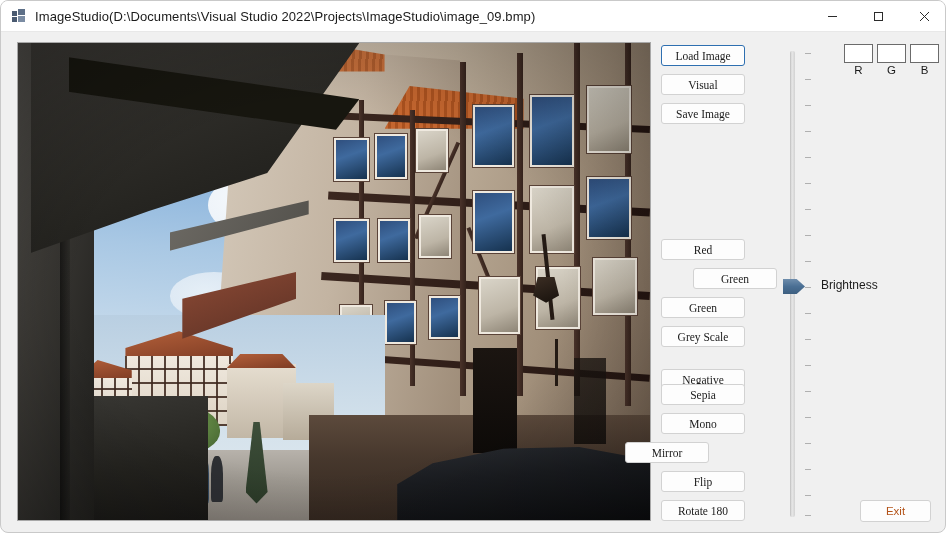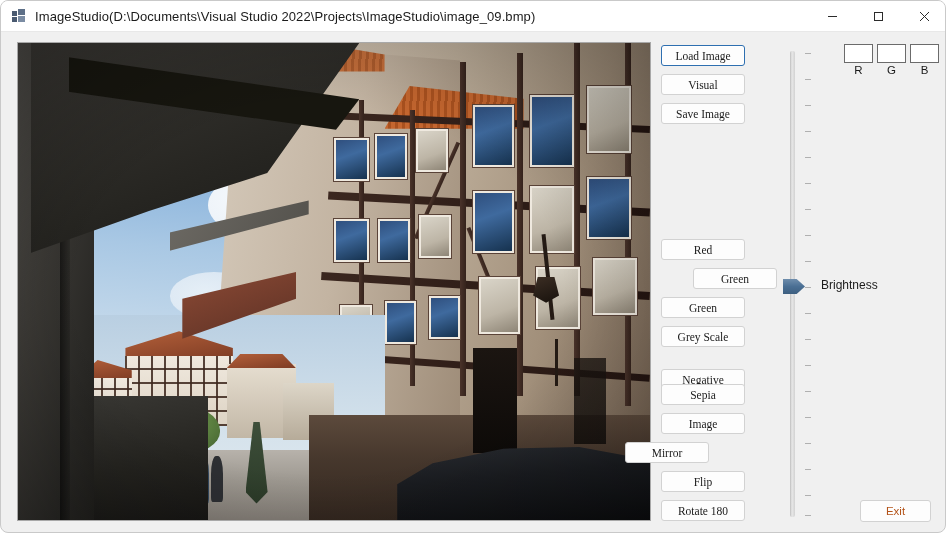--- a/index.html
+++ b/index.html
@@ -426,21 +426,21 @@
   <div class="wbutton" style="left:660px; top:325px;">
     <span>Grey Scale</span>
   </div>
   <div class="wbutton" style="left:660px; top:368px;">
     <span>Negative</span>
   </div>
   <div class="wbutton" style="left:660px; top:383px;">
     <span>Sepia</span>
   </div>
   <div class="wbutton" style="left:660px; top:412px;">
-    <span>Image</span>
+    <span>Mono</span>
   </div>
   <div class="wbutton" style="left:624px; top:441px;">
     <span>Mirror</span>
   </div>
   <div class="wbutton" style="left:660px; top:470px;">
     <span>Flip</span>
   </div>
   <div class="wbutton" style="left:660px; top:499px;">
     <span>Rotate 180</span>
   </div>

